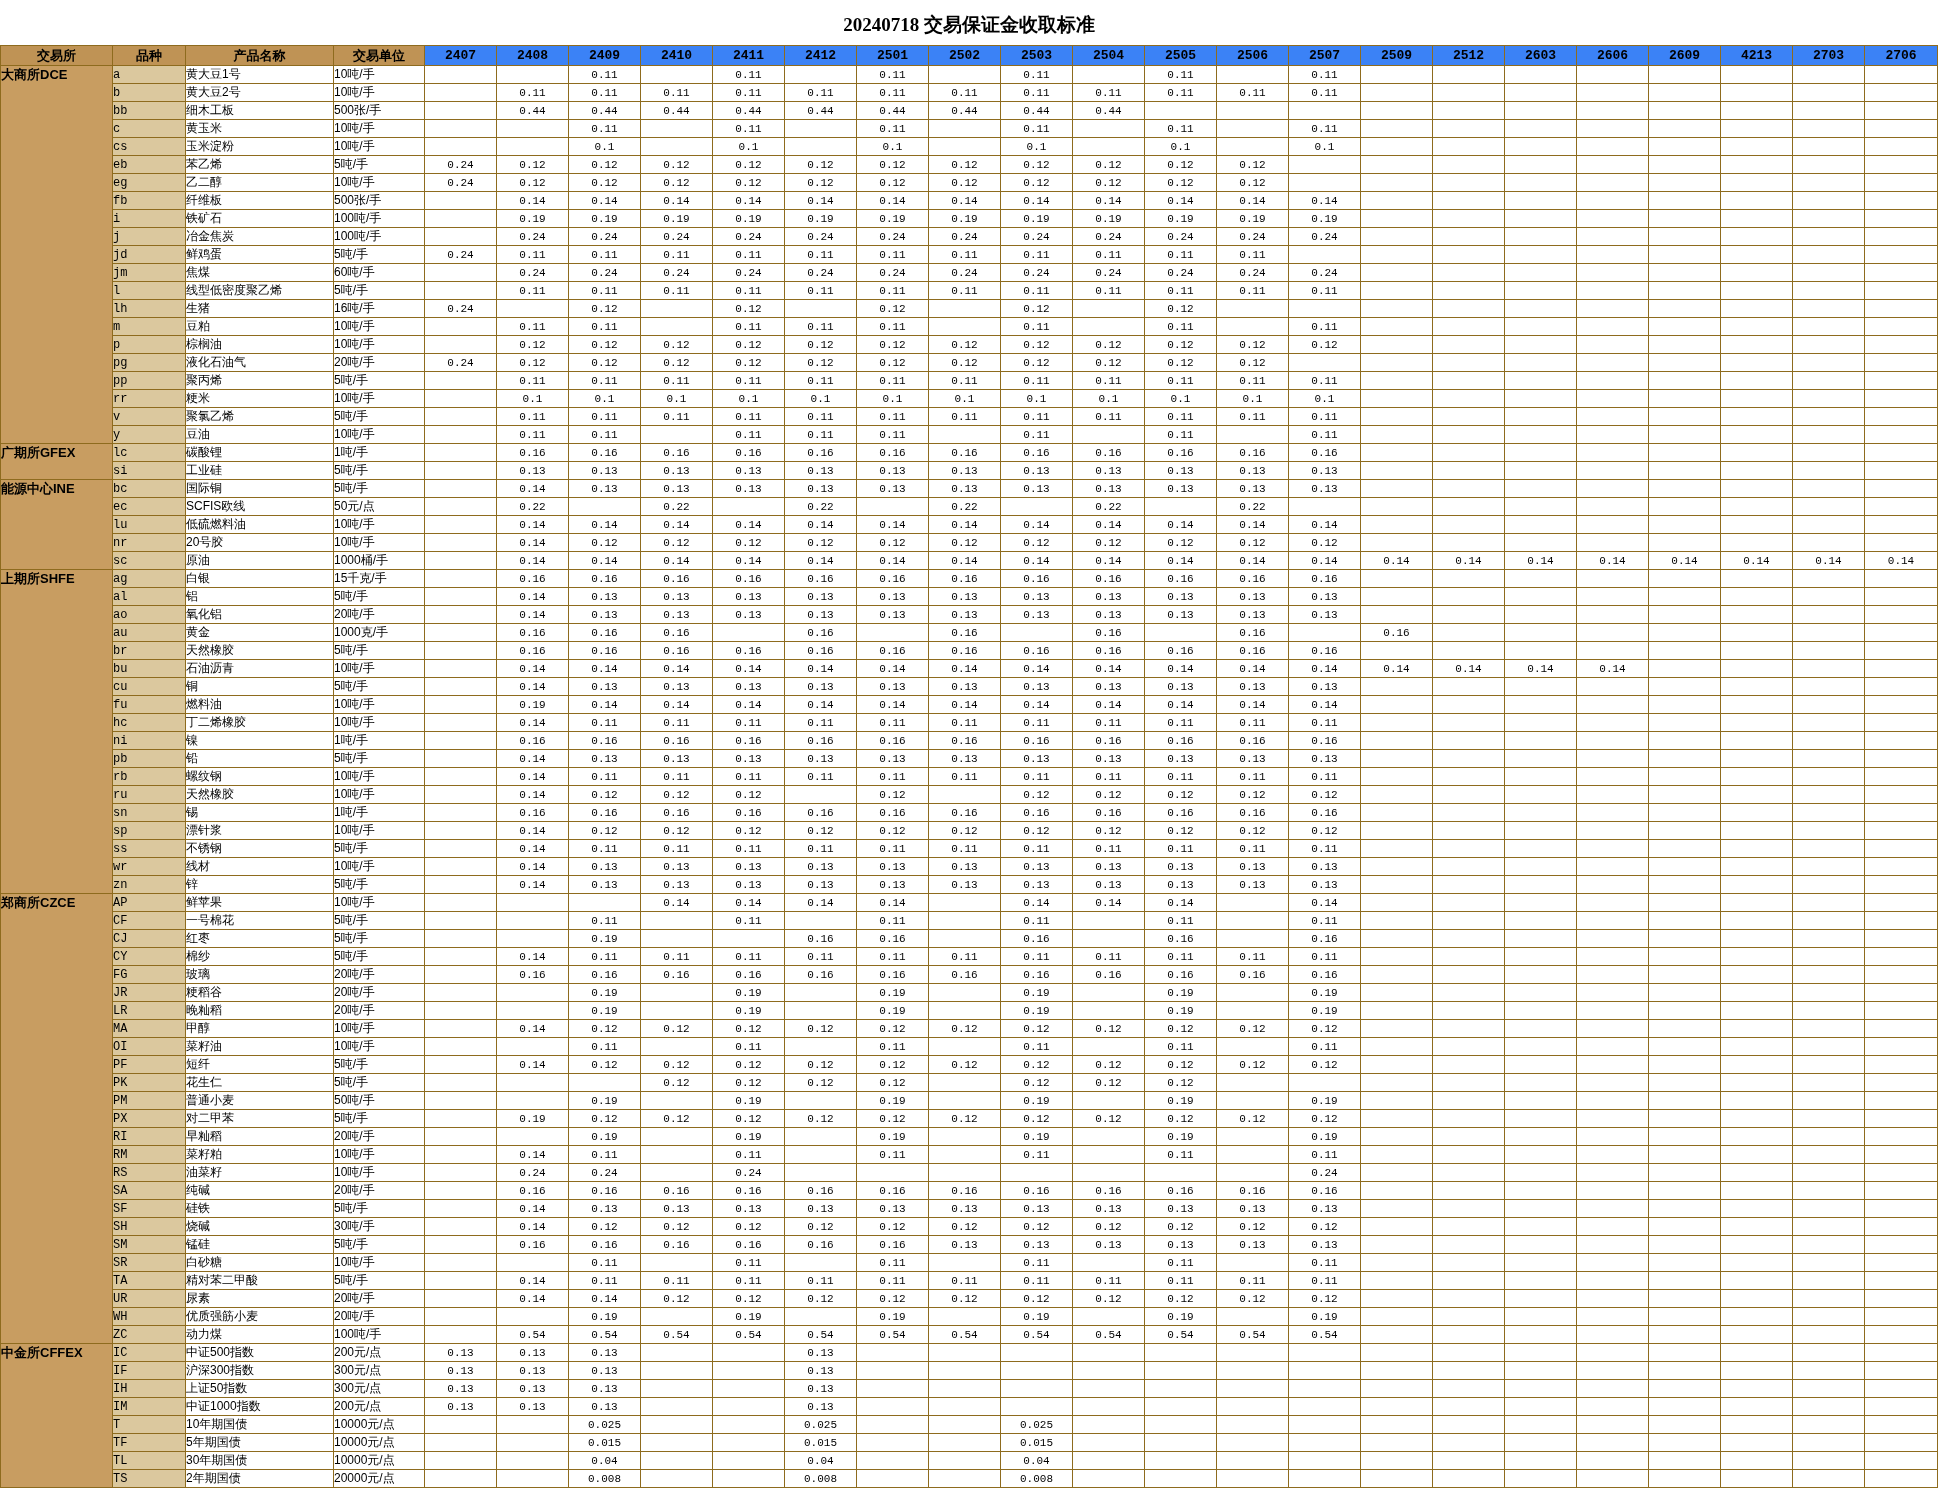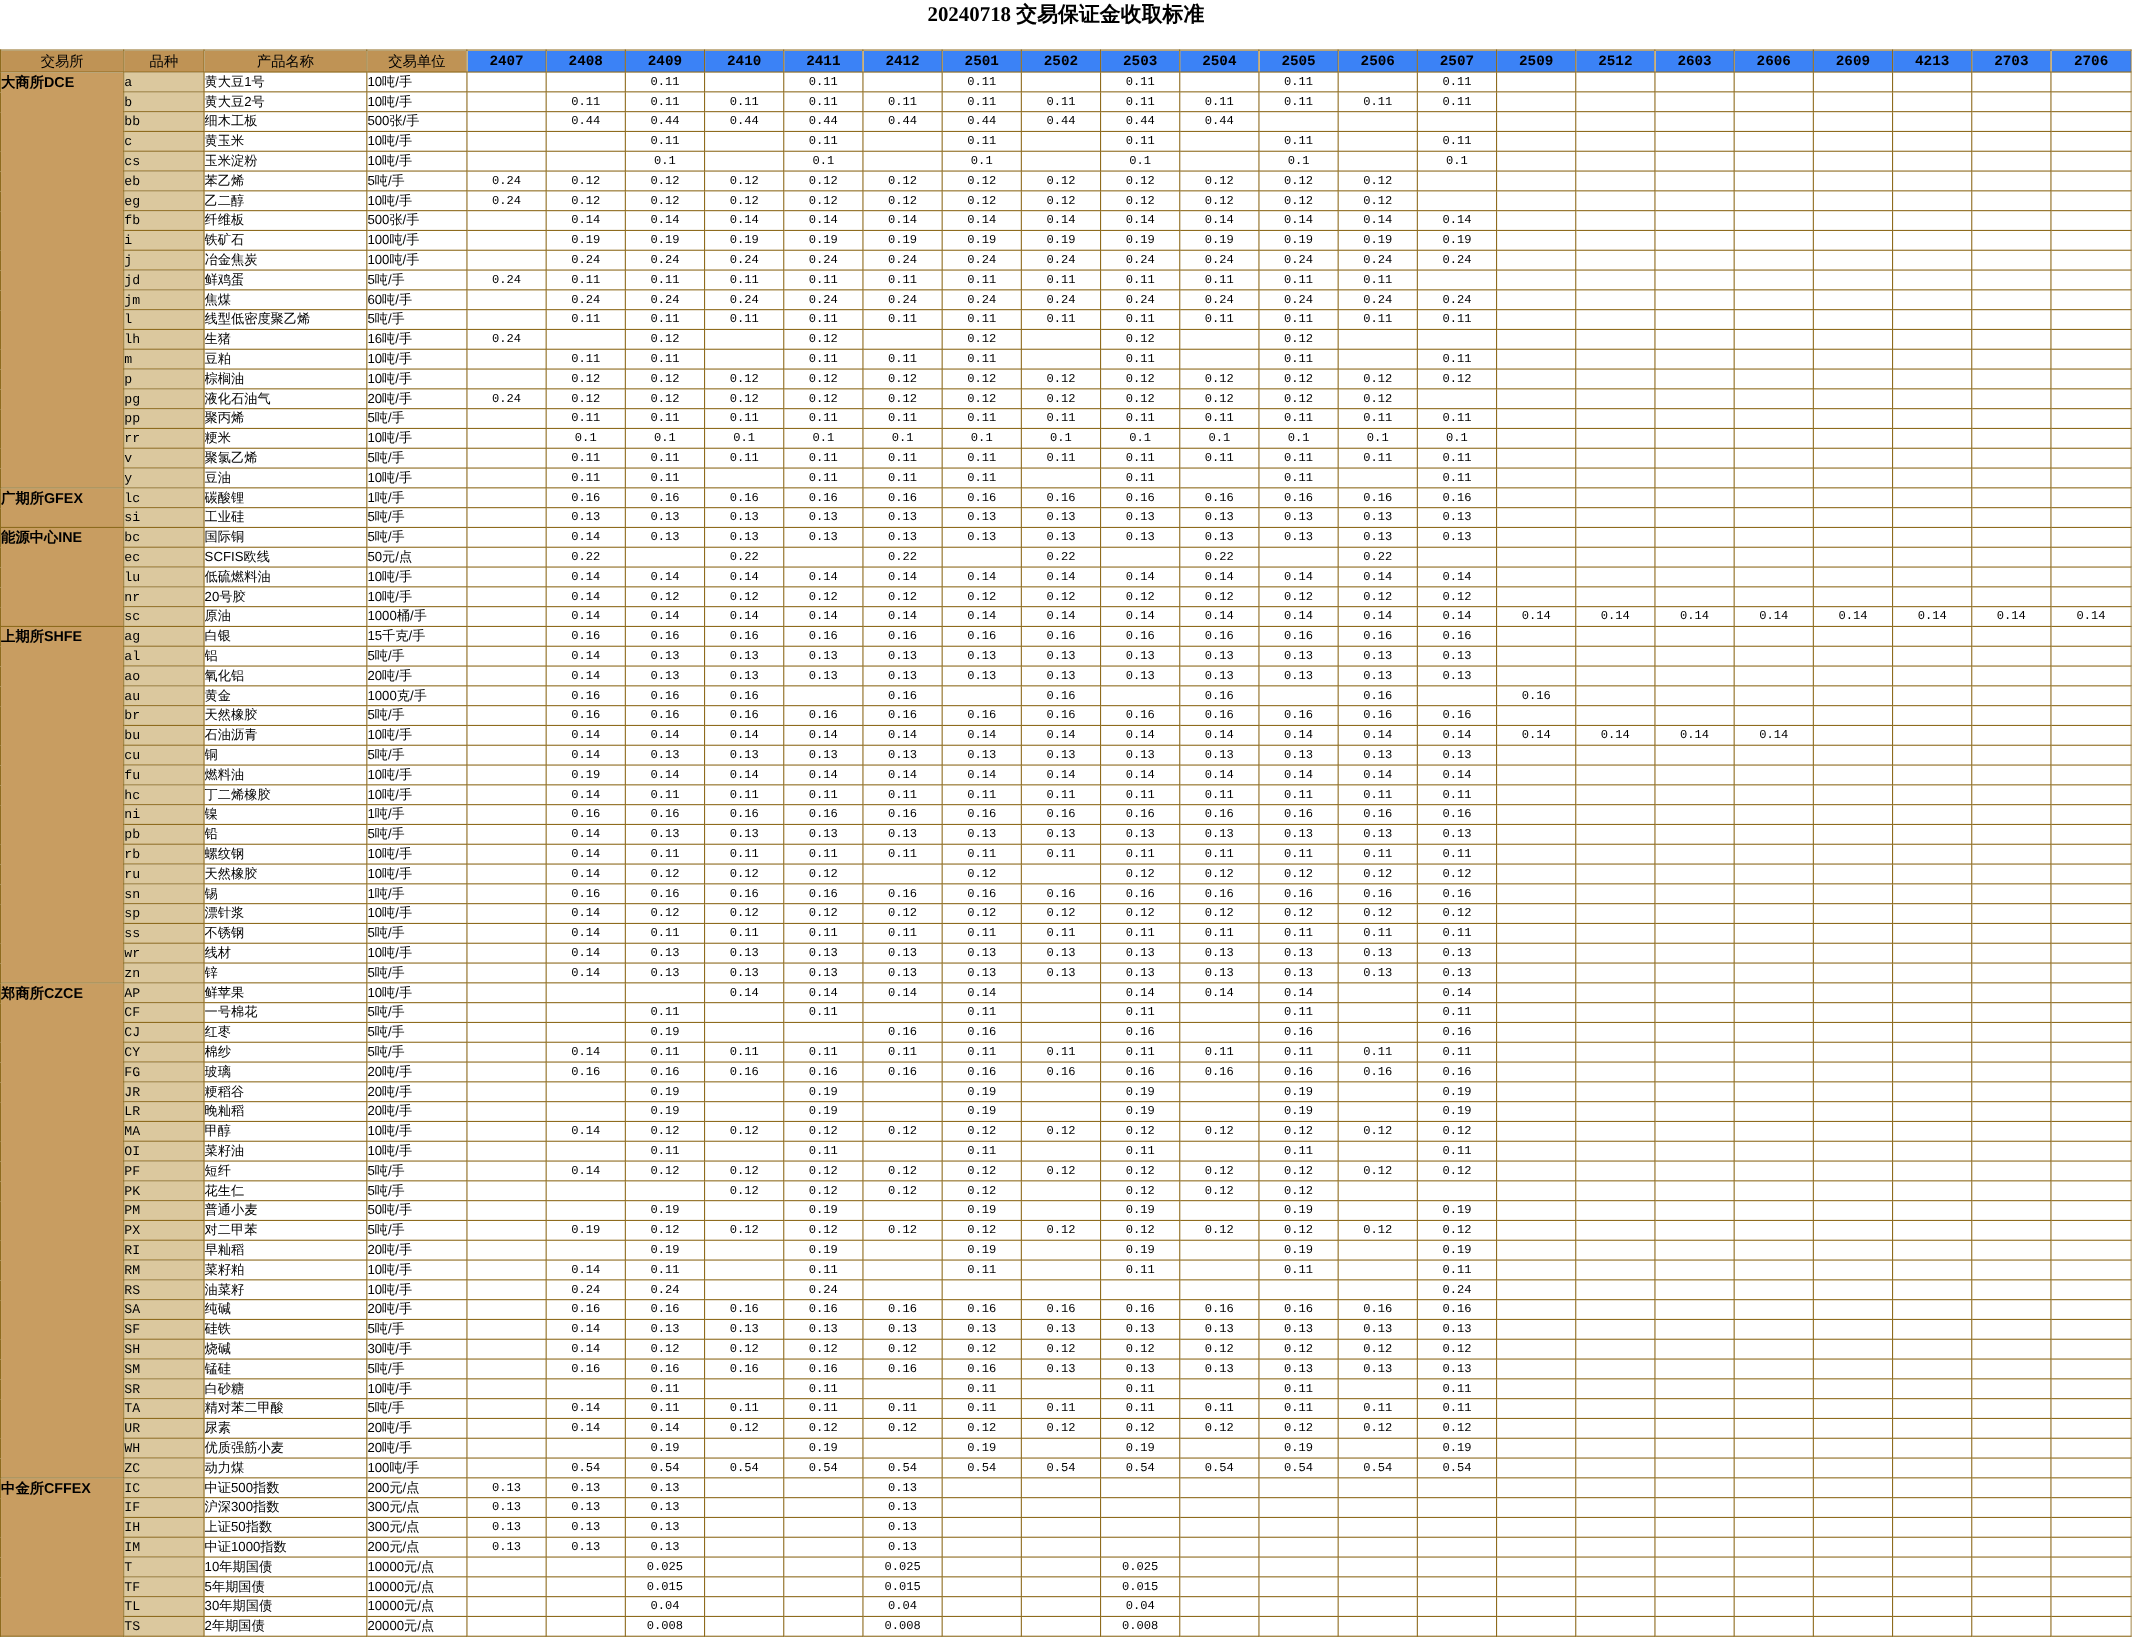--- a/index.html
+++ b/index.html
@@ -1,25 +1,25 @@
 <!DOCTYPE html>
 <html><head>
 <meta charset="utf-8">
 <style>
   html,body{margin:0;padding:0;background:#ffffff;}
   .page{width:1938px;height:1491px;background:#ffffff;overflow:hidden;
         font-family:"Liberation Sans",sans-serif;color:#000;}
-  .title{height:45px;box-sizing:border-box;text-align:center;
+  .title{height:45px;box-sizing:border-box;padding-top:12px;text-align:center;
          font-family:"Liberation Serif",serif;font-weight:bold;font-size:19px;color:#000;}
   table.sheet{width:100%;border-collapse:collapse;table-layout:fixed;}
   table.sheet th,table.sheet td{border:1px solid #8e6b1e;overflow:hidden;white-space:nowrap;
          box-sizing:border-box;padding:0;}
   thead tr{height:20px;}
   tbody tr{height:18px;}
-  th.h{background:#bf9355;font-weight:normal;font-size:13px;text-align:center;
+  th.h{background:#bf9355;font-weight:bold;font-size:13px;text-align:center;
        font-family:"Liberation Sans",sans-serif;}
   th.hm{background:#3b82f6;font-weight:bold;font-size:13px;text-align:center;
        font-family:"Liberation Mono",monospace;}
   td.exchange{background:#c89d61;font-weight:bold;font-size:13px;text-align:left;
        vertical-align:top;padding:1px 0 0 2px;margin-left:13px;}
   td.code{background:#dbc89e;font-size:12px;text-align:left;padding-left:4px;
        font-family:"Liberation Mono",monospace;}
   td.name{font-size:12px;text-align:left;padding-left:4px;}
   td.unit{font-size:12px;text-align:left;padding-left:3px;}
   td.val{font-size:11px;text-align:center;font-family:"Liberation Mono",monospace;}

